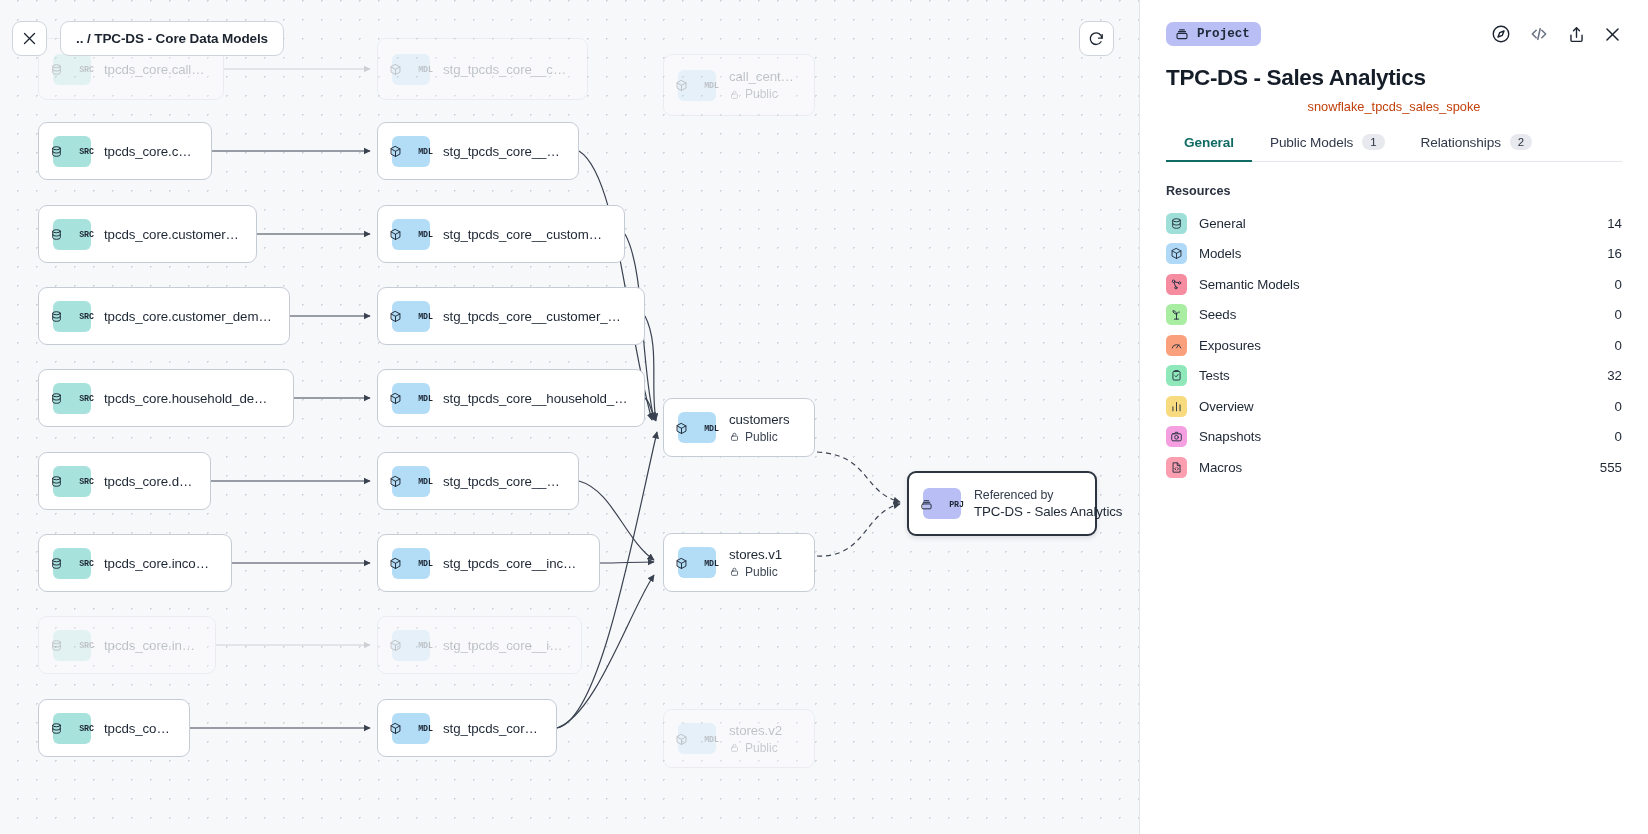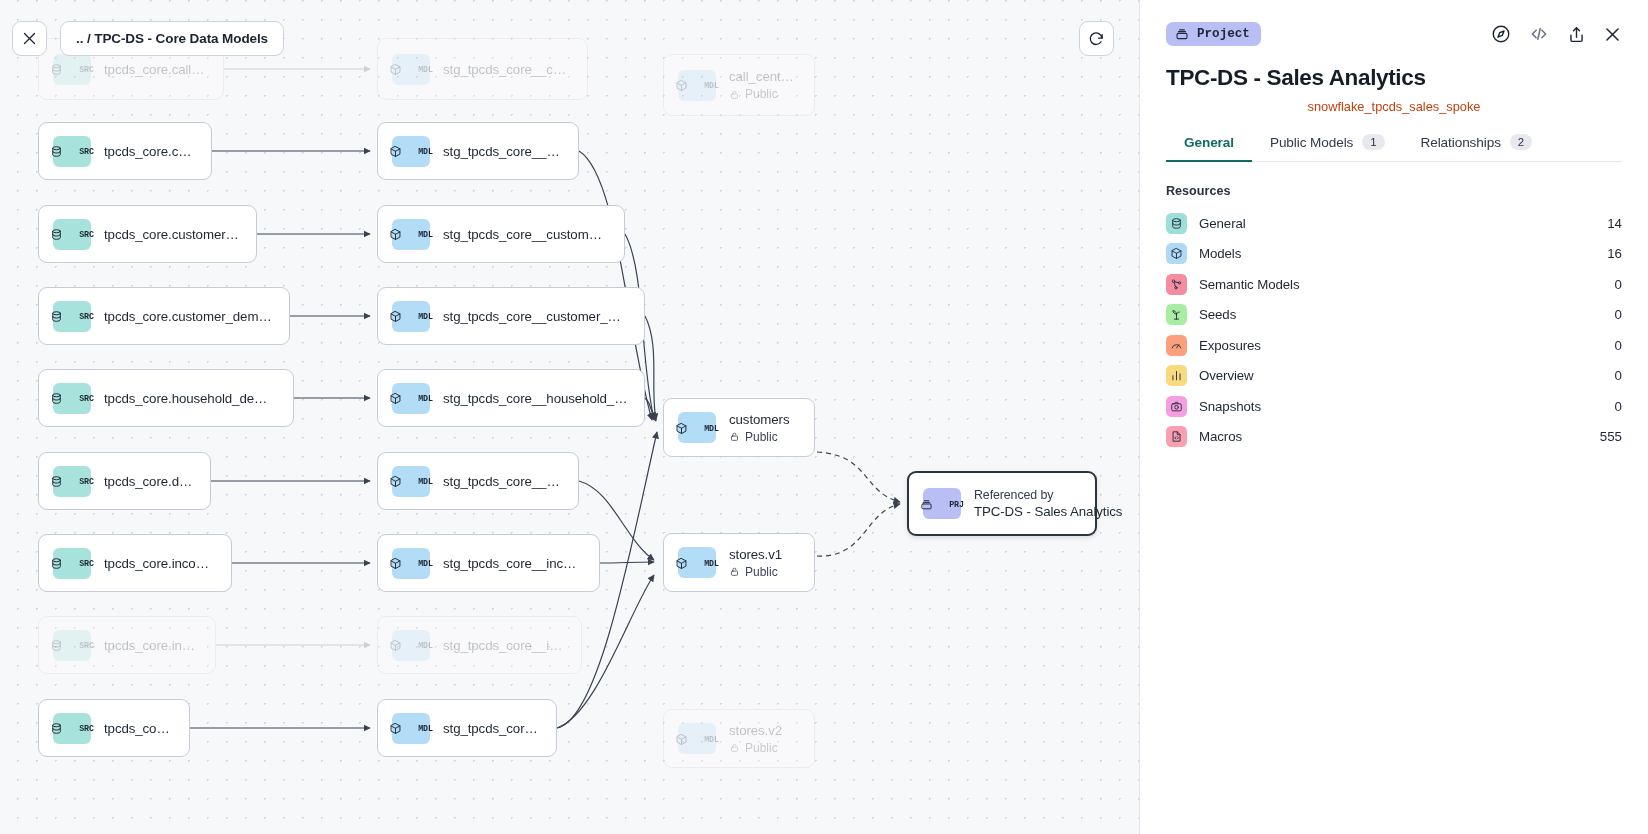--- a/index.html
+++ b/index.html
@@ -695,20 +695,31 @@
           <span class="res-ico" style="background:#fba07c">
             <svg width="13" height="13" viewBox="0 0 24 24" fill="none" stroke="#283141" stroke-width="1.75" stroke-linecap="round">
               <path d="M4 16.5 a8.3 8.3 0 0 1 16 0"></path>
               <path d="M12 16.5 L16.4 10.4"></path>
             </svg>
           </span>
           <span class="res-name">Exposures</span>
           <span class="res-count">0</span>
         </div>
         <div class="res-row">
+          <span class="res-ico" style="background:#8ee8ba">
+            <svg width="13" height="13" viewBox="0 0 24 24" fill="none" stroke="#283141" stroke-width="1.75" stroke-linecap="round">
+              <rect x="5.4" y="4.4" width="13.2" height="16" rx="2.1"></rect>
+              <path d="M9 4.4 V3 h6 v1.4"></path>
+              <path d="M9.2 12.4 L11.2 14.4 L15.2 10"></path>
+            </svg>
+          </span>
+          <span class="res-name">Tests</span>
+          <span class="res-count">32</span>
+        </div>
+        <div class="res-row">
           <span class="res-ico" style="background:#f8db7e">
             <svg width="13" height="13" viewBox="0 0 24 24" fill="none" stroke="#283141" stroke-width="1.75" stroke-linecap="round">
               <path d="M5.4 20 V12.5"></path>
               <path d="M12 20 V4.6"></path>
               <path d="M18.6 20 V9"></path>
             </svg>
           </span>
           <span class="res-name">Overview</span>
           <span class="res-count">0</span>
         </div>

